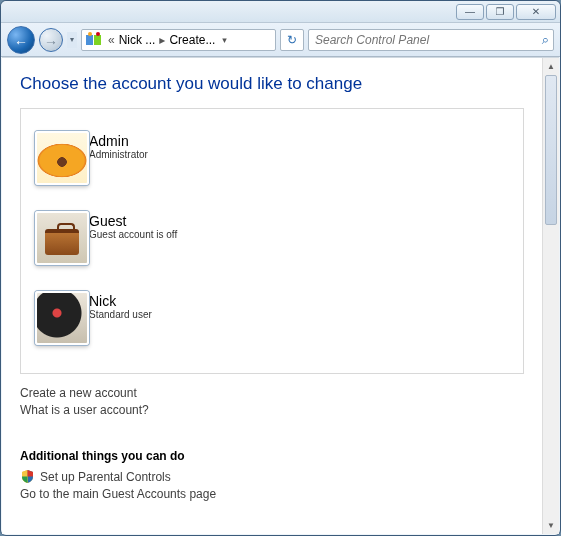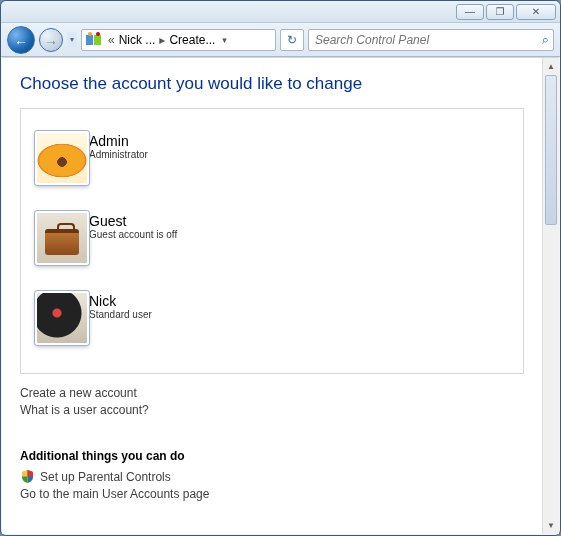--- a/index.html
+++ b/index.html
@@ -334,21 +334,21 @@
               <path d="M7.5 1 L13 3 L13 8 Q13 12 7.5 14 Q2 12 2 8 L2 3 Z" fill="#f5c542"></path>
               <path d="M7.5 1 L13 3 L13 8 Q13 12 7.5 14 Z" fill="#2a6db2"></path>
               <path d="M7.5 1 L2 3 L2 8 Q2 12 7.5 14 Z" fill="#f5c542"></path>
               <path d="M7.5 1 L13 3 L13 7.5 L7.5 7.5 Z" fill="#d9362a"></path>
               <path d="M7.5 7.5 L2 7.5 L2 8 Q2 12 7.5 14 Z" fill="#2a9d4a"></path>
             </svg>
         </span>
         <span class="link" style="margin:0">Set up Parental Controls</span>
       </div>
 
-      <span class="link">Go to the main User Accounts page</span>
+      <span class="link">Go to the main Guest Accounts page</span>
 
     </div>
 
     <div class="scrollbar">
       <div class="sb-arrow">▲</div>
       <div class="sb-thumb"></div>
       <div class="sb-arrow" style="position:absolute;bottom:0;left:0;right:0">▼</div>
     </div>
   </div>
 

